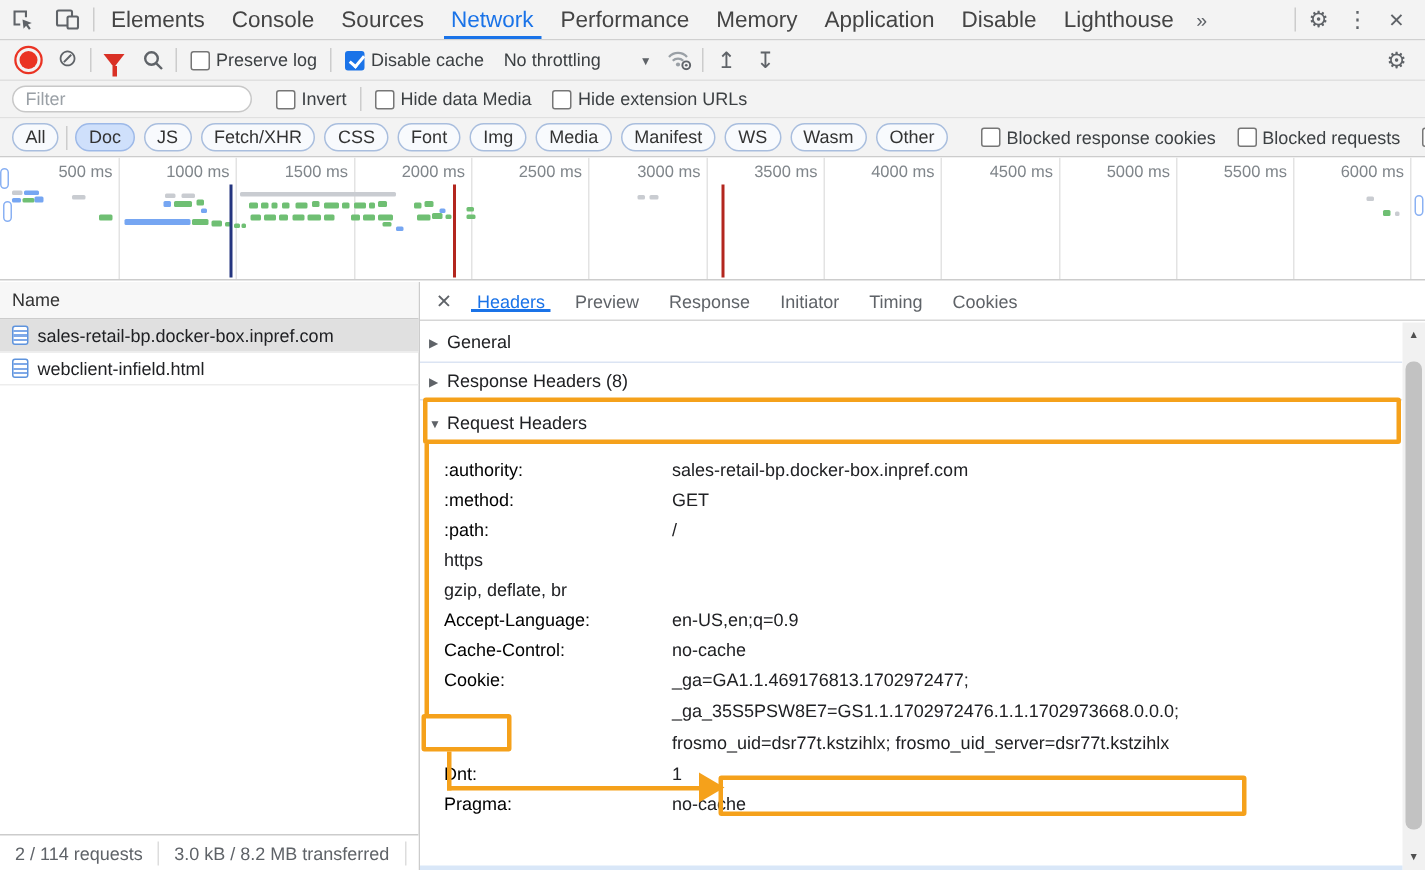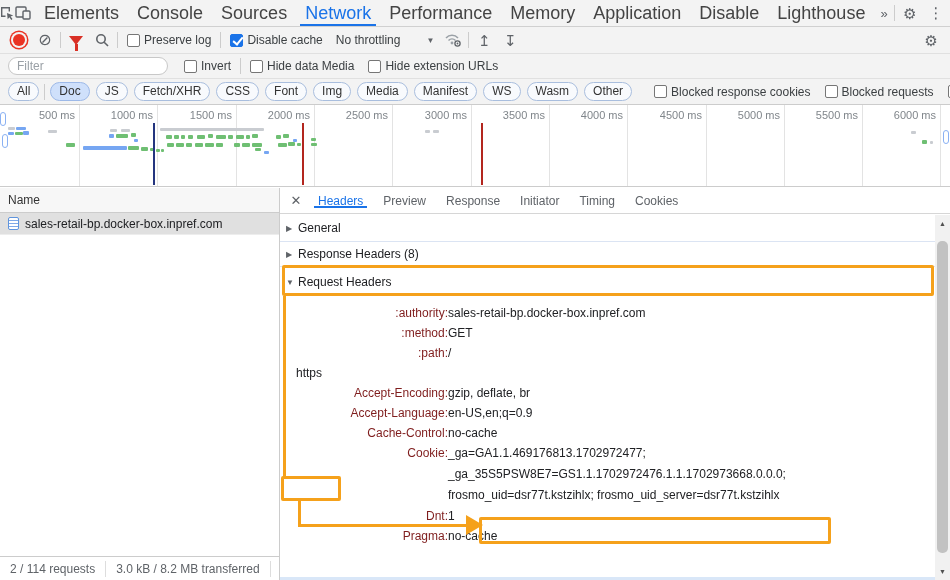--- a/index.html
+++ b/index.html
@@ -4,21 +4,21 @@
 <style>
   * { margin:0; padding:0; box-sizing:border-box; }
   html,body { width:950px; height:580px; }
   body { font-family:"Liberation Sans", sans-serif; font-size:12px; color:#333; background:#fff; }
   .app { position:relative; width:950px; height:580px; overflow:hidden; background:#fff; border:0; }
 
   
   .tabbar { height:27px; background:#f3f3f3; border-bottom:1px solid #d0d0d0; display:flex; align-items:stretch; }
   .tabbar .iconbtn { width:30px; display:flex; align-items:center; justify-content:center; color:#5f6368; cursor:pointer; }
   .vdiv { width:1px; height:16px; background:#ccc; align-self:center; margin:0 2px; }
-  .main-tab { padding:12px 9px; display:flex; align-items:center; color:#444; cursor:pointer; position:relative; font-size:18px; }
+  .main-tab { padding:12px 9px; display:flex; align-items:center; color:#444; cursor:pointer; position:relative; font-size:15px; }
   .main-tab.active { color:#1a73e8; }
   .main-tab.active::after { content:""; position:absolute; left:4px; right:4px; bottom:0; height:2px; background:#1a73e8; }
   .more-tabs { padding:0 6px; display:flex; align-items:center; color:#5f6368; font-size:13px; letter-spacing:-2px; }
   .tabbar .spacer { flex:1; }
   .tabbar .right-icons { display:flex; align-items:center; padding-right:6px; }
   .tabbar .right-icons .iconbtn { width:26px; font-size:14px; }
 
   
   .toolbar { height:27px; background:#f3f3f3; border-bottom:1px solid #e0e0e0; display:flex; align-items:center; padding:0 6px; }
   .tbtn { width:26px; height:24px; display:flex; align-items:center; justify-content:center; cursor:pointer; }
@@ -74,21 +74,21 @@
   .det-tab.active { color:#1a73e8; }
   .det-tab.active::after { content:""; position:absolute; left:6px; right:6px; bottom:0; height:2px; background:#1a73e8; }
   .det-body { position:absolute; top:27px; left:0; right:15px; bottom:0; overflow:hidden; }
   .sec-row { display:flex; align-items:center; padding-left:6px; color:#202124; cursor:pointer; }
   .sec-row .tri { color:#5f6368; font-size:8px; width:12px; }
   .sec-general { height:27px; border-bottom:1px solid #dbe4f3; }
   .sec-resp { height:25px; border-bottom:1px solid #dbe4f3; }
   .sec-req { height:30px; }
   .hdr-rows { padding:6px 0 0 16px; }
   .hdr-row { display:flex; }
-  .hk { width:152px; color:#7f1d1d; line-height:20px; flex:0 0 auto;text-align:right; }
+  .hk { width:152px; color:#000000; line-height:20px; flex:0 0 auto; }
   .hv { width:478px; color:#202124; line-height:20px; word-break:break-all; }
   .hv.multi div { line-height:21px; }
 
   
   .v-scroll { position:absolute; top:27px; right:0; width:15px; bottom:0; background:#f1f1f1; }
   .v-scroll .s-arrow { position:absolute; left:0; width:15px; height:17px; display:flex; align-items:center; justify-content:center; color:#505050; font-size:7px; cursor:pointer; }
   .v-scroll .thumb { position:absolute; left:2px; width:11px; background:#c2c2c2; border-radius:5px; cursor:pointer; }
   .bottom-strip { position:absolute; left:280px; right:15px; bottom:0; height:3px; background:#d9e7f8; }
 
   
@@ -332,20 +332,24 @@
     </div>
 
   <div class="main">
     <div class="left-panel">
       <div class="name-header">Name</div>
       <div id="req-rows">
           <div class="req-row sel">
             <span class="doc-icon"></span>
             <span>sales-retail-bp.docker-box.inpref.com</span>
           </div>
+          <div class="req-row">
+            <span class="doc-icon"></span>
+            <span>webclient-infield.html</span>
+          </div>
         </div>
       <div class="status-bar">
         <span class="status-item">2 / 114 requests</span>
         <span class="status-item">3.0 kB / 8.2 MB transferred</span>
       </div>
     </div>
 
     <div class="details">
       <div class="det-tabs">
         <div class="det-close">✕</div>
@@ -381,21 +385,20 @@
               <div class="hv">GET</div>
             </div>
             <div class="hdr-row">
               <div class="hk">:path:</div>
               <div class="hv">/</div>
             </div>
             <div class="hdr-row">
               <div class="hv">https</div>
             </div>
             <div class="hdr-row">
-              <div class="hk">Accept-Encoding:</div>
               <div class="hv">gzip, deflate, br</div>
             </div>
             <div class="hdr-row">
               <div class="hk">Accept-Language:</div>
               <div class="hv">en-US,en;q=0.9</div>
             </div>
             <div class="hdr-row">
               <div class="hk">Cache-Control:</div>
               <div class="hv">no-cache</div>
             </div>

